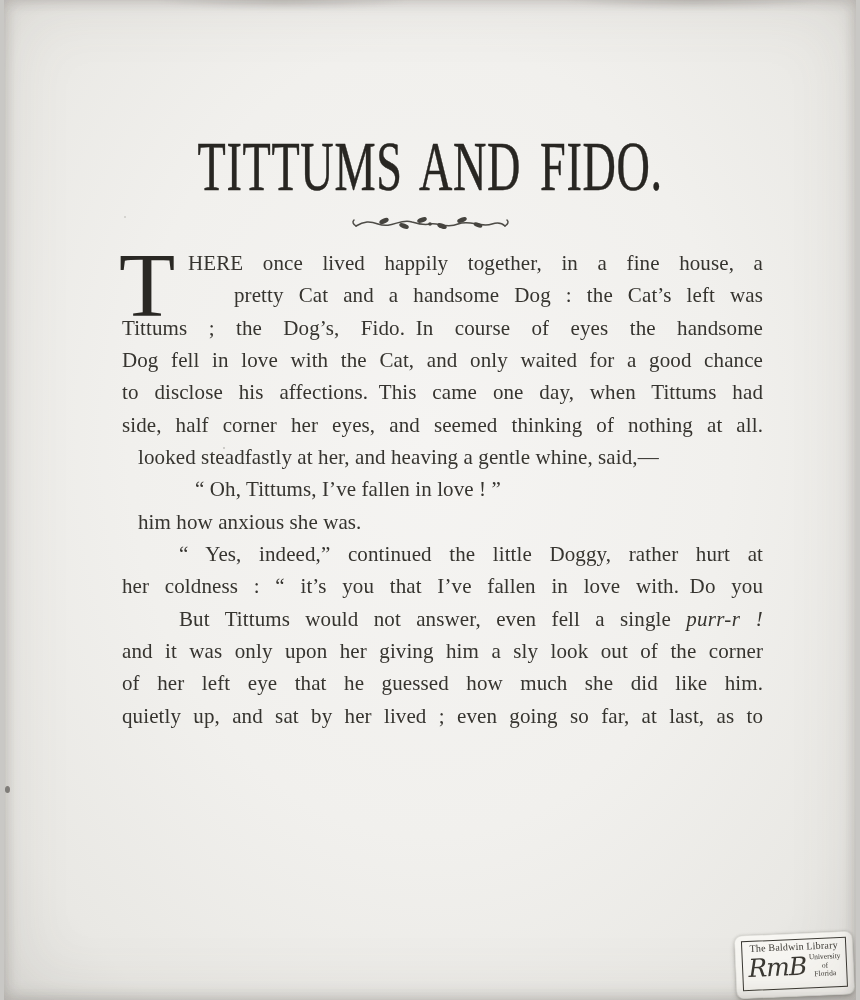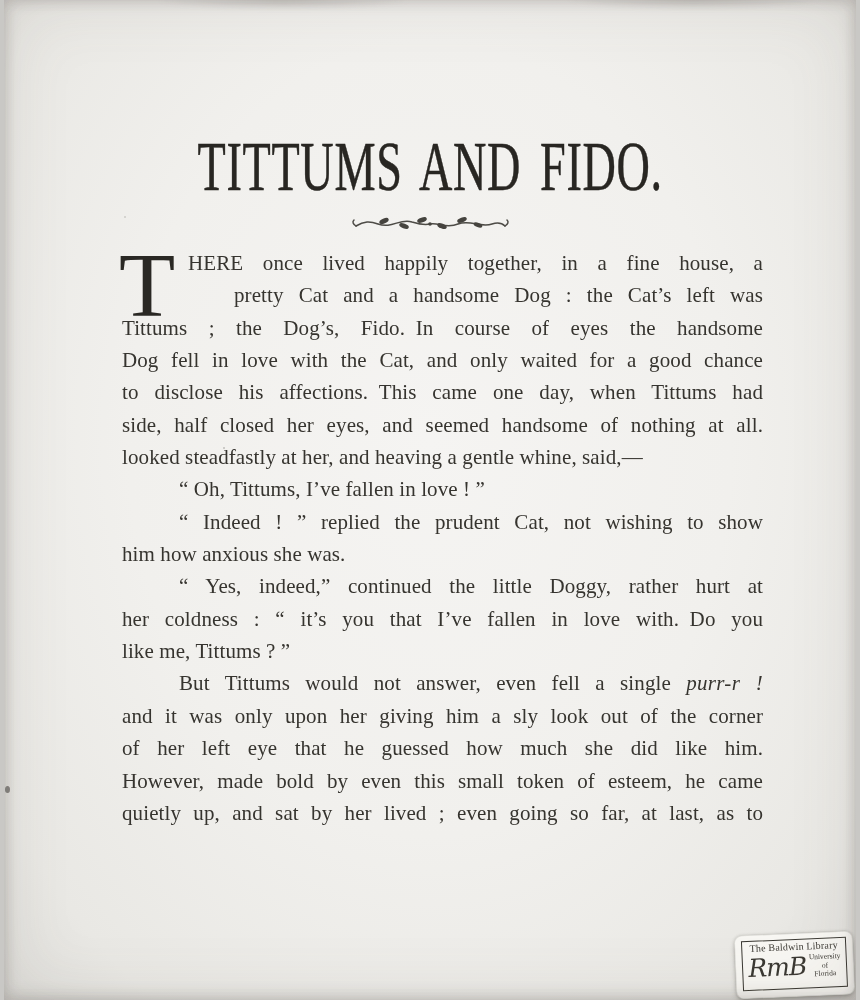--- a/index.html
+++ b/index.html
@@ -83,21 +83,21 @@
     left: -3px;
     top: -8px;
     font-size: 92px;
     line-height: 1;
     color: #2a2824;
   }
   .line {
     text-align: justify;
     text-align-last: justify;
   }
-  .line.end { text-align-last: left; }
+  .line.end { text-align-last: left; margin-left: 16px; }
   .line.dc1 { padding-left: 66px; }
   .line.dc2 { padding-left: 112px; }
   .line.ind { padding-left: 57px; }
   .line i { font-style: italic; letter-spacing: 0.3px; }
 
   .stamp {
     position: absolute;
     right: 2px;
     bottom: 3px;
     width: 119px;
@@ -179,32 +179,29 @@
     </svg>
   </div>
 
   <div class="body-block">
     <span class="dropcap">T</span>
     <div class="line dc1">HERE once lived happily together, in a fine house, a</div>
     <div class="line dc2">pretty Cat and a handsome Dog : the Cat’s left was</div>
     <div class="line">Tittums ; the Dog’s, Fido. In course of eyes the handsome</div>
     <div class="line">Dog fell in love with the Cat, and only waited for a good chance</div>
     <div class="line">to disclose his affections. This came one day, when Tittums had</div>
-    <div class="line">side, half closed her eyes, and seemed handsome of nothing at all.</div>
+    <div class="line">side, half corner her eyes, and seemed thinking of nothing at all.</div>
     <div class="line end">looked steadfastly at her, and heaving a gentle whine, said,—</div>
     <div class="line ind end">“ Oh, Tittums, I’ve fallen in love ! ”</div>
-    <div class="line ind">“ Indeed ! ” replied the prudent Cat, not wishing to show</div>
     <div class="line end">him how anxious she was.</div>
     <div class="line ind">“ Yes, indeed,” continued the little Doggy, rather hurt at</div>
     <div class="line">her coldness : “ it’s you that I’ve fallen in love with. Do you</div>
-    <div class="line end">like me, Tittums ? ”</div>
     <div class="line ind"><span>But Tittums would not answer, even fell a single </span><i>purr-r !</i></div>
     <div class="line">and it was only upon her giving him a sly look out of the corner</div>
     <div class="line">of her left eye that he guessed how much she did like him.</div>
-    <div class="line">However, made bold by even this small token of esteem, he came</div>
     <div class="line">quietly up, and sat by her lived ; even going so far, at last, as to</div>
   </div>
 
   <div class="stamp">
     <div class="stamp-inner">
       <div class="stamp-top">The Baldwin Library</div>
       <div class="stamp-bottom">
         <span class="stamp-monogram">RmB</span>
         <span class="stamp-univ">
           <span>University</span>

